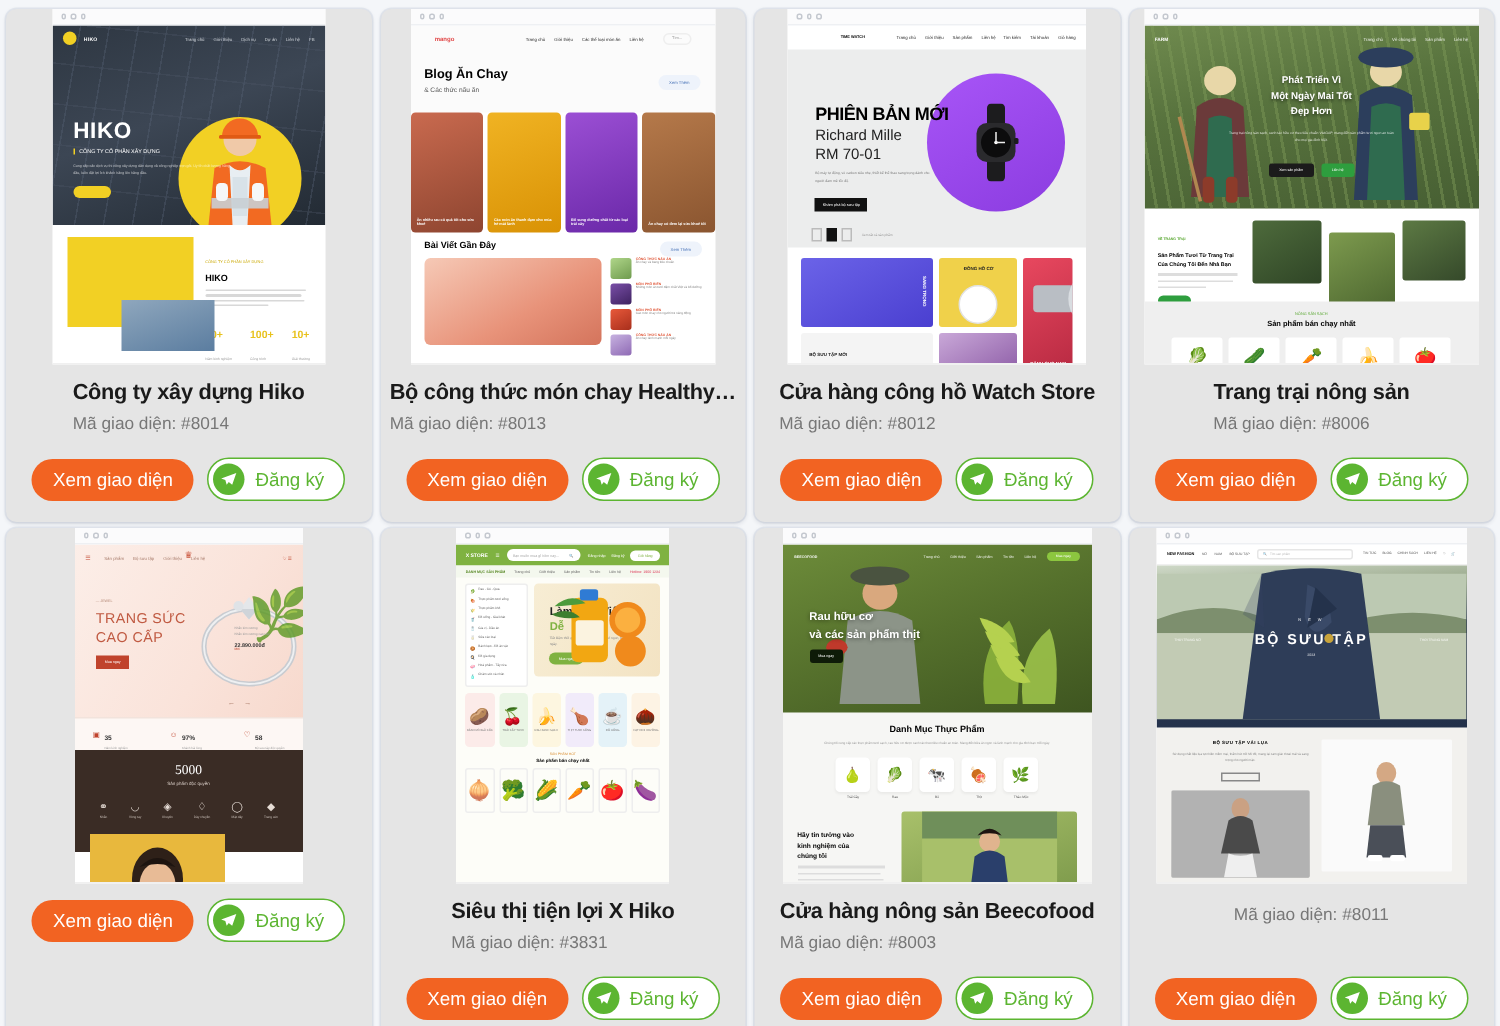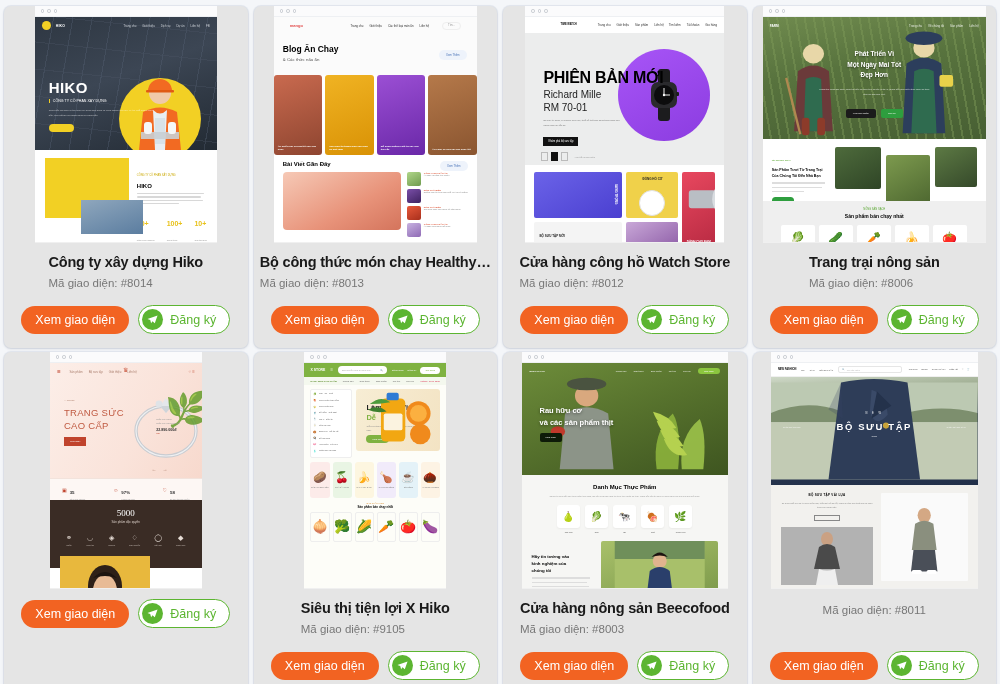--- a/index.html
+++ b/index.html
@@ -113,21 +113,21 @@
     background:linear-gradient(150deg,#f6c9b6,#e8937a 60%,#d4745c); }
   .c2-list { flex:1; display:flex; flex-direction:column; gap:3px; }
   .c2-li { display:flex; gap:3px; align-items:flex-start; }
   .c2-li .sq { width:14px; height:14px; border-radius:2px; flex-shrink:0; }
   .c2-li b { font-size:2.3px; color:#e05a3c; display:block; }
   .c2-li em { font-size:2.1px; color:#888; font-style:normal; line-height:1.7; display:block; }
 
   
   .c3-hero { height:132px; background:#eceded; position:relative; }
   .c3-txt { position:absolute; left:18px; top:36px; }
-  .c3-txt h1 { font-size:16px; font-weight:bold; letter-spacing:-.3px; }
+  .c3-txt h1 { font-size:12px; font-weight:bold; letter-spacing:-.3px; }
   .c3-txt h2 { font-size:10px; font-weight:normal; margin-top:2px; color:#222; }
   .c3-txt h3 { font-size:10px; font-weight:normal; margin-top:2px; color:#222; }
   .c3-txt p { font-size:2.3px; color:#777; margin-top:5px; line-height:2.1; width:78px; }
   .c3-txt .b { margin-top:6px; background:#111; color:#fff; font-size:2.6px;
     padding:3px 5px; display:inline-block; }
   .c3-circ { position:absolute; right:14px; top:16px; width:92px; height:92px;
     border-radius:50%; background:linear-gradient(150deg,#a855f7,#8b3ce0); }
   .c3-watch { position:absolute; right:43px; top:36px; width:34px; height:52px; }
   .c3-grid { padding:7px 9px; display:flex; gap:4px; height:90px; }
   .c3-col { display:flex; flex-direction:column; gap:4px; width:88px; }
@@ -893,21 +893,21 @@
             <div class="pz">🌽</div>
             <div class="pz">🥕</div>
             <div class="pz">🍅</div>
             <div class="pz">🍆</div>
           </div>
         </div>
       </div>
     </div>
     <div class="info">
       <div class="title">Siêu thị tiện lợi X Hiko</div>
-      <div class="code">Mã giao diện: #9105</div>
+      <div class="code">Mã giao diện: #3831</div>
     </div>
     <div class="actions">
       <button class="btn-view">Xem giao diện</button>
       <button class="btn-reg">
         <span class="tg">
           <svg viewBox="0 0 24 24" fill="#fff">
               <path d="M23 3L1 11l6 2 2 7 3-4 5 4z"></path>
             </svg>
         </span>
         <span>Đăng ký</span>

